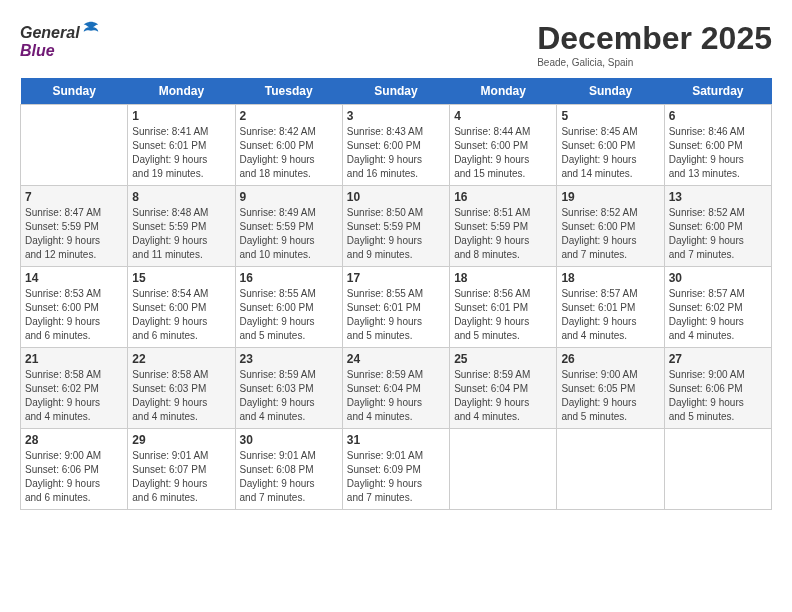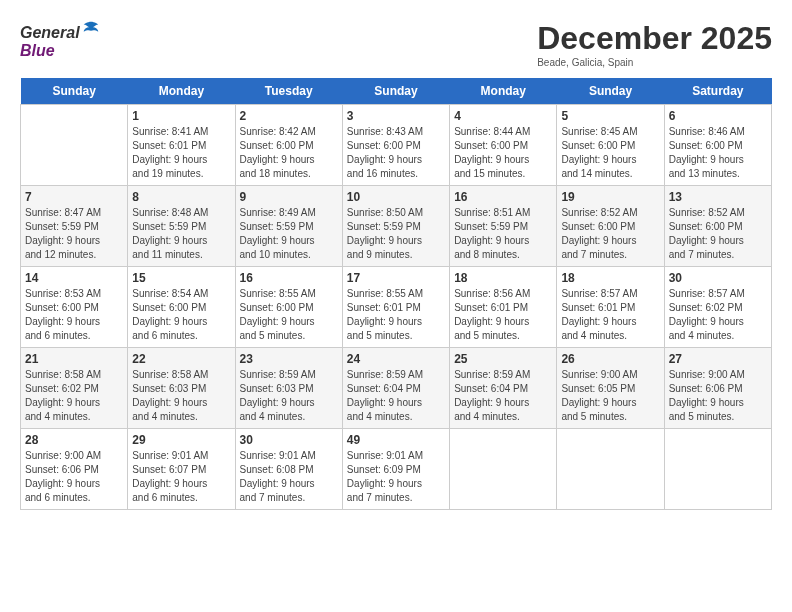--- a/index.html
+++ b/index.html
@@ -243,21 +243,21 @@
         </td>
         <td>
           <span class="day-number">29</span>
           <div class="day-info">Sunrise: 9:01 AM<br>Sunset: 6:07 PM<br>Daylight: 9 hours<br>and 6 minutes.</div>
         </td>
         <td>
           <span class="day-number">30</span>
           <div class="day-info">Sunrise: 9:01 AM<br>Sunset: 6:08 PM<br>Daylight: 9 hours<br>and 7 minutes.</div>
         </td>
         <td>
-          <span class="day-number">49</span>
+          <span class="day-number">31</span>
           <div class="day-info">Sunrise: 9:01 AM<br>Sunset: 6:09 PM<br>Daylight: 9 hours<br>and 7 minutes.</div>
         </td>
         <td class="empty-cell"></td>
         <td class="empty-cell"></td>
         <td class="empty-cell"></td>
       </tr>
     </tbody>
 </table>
 
 </body></html>

